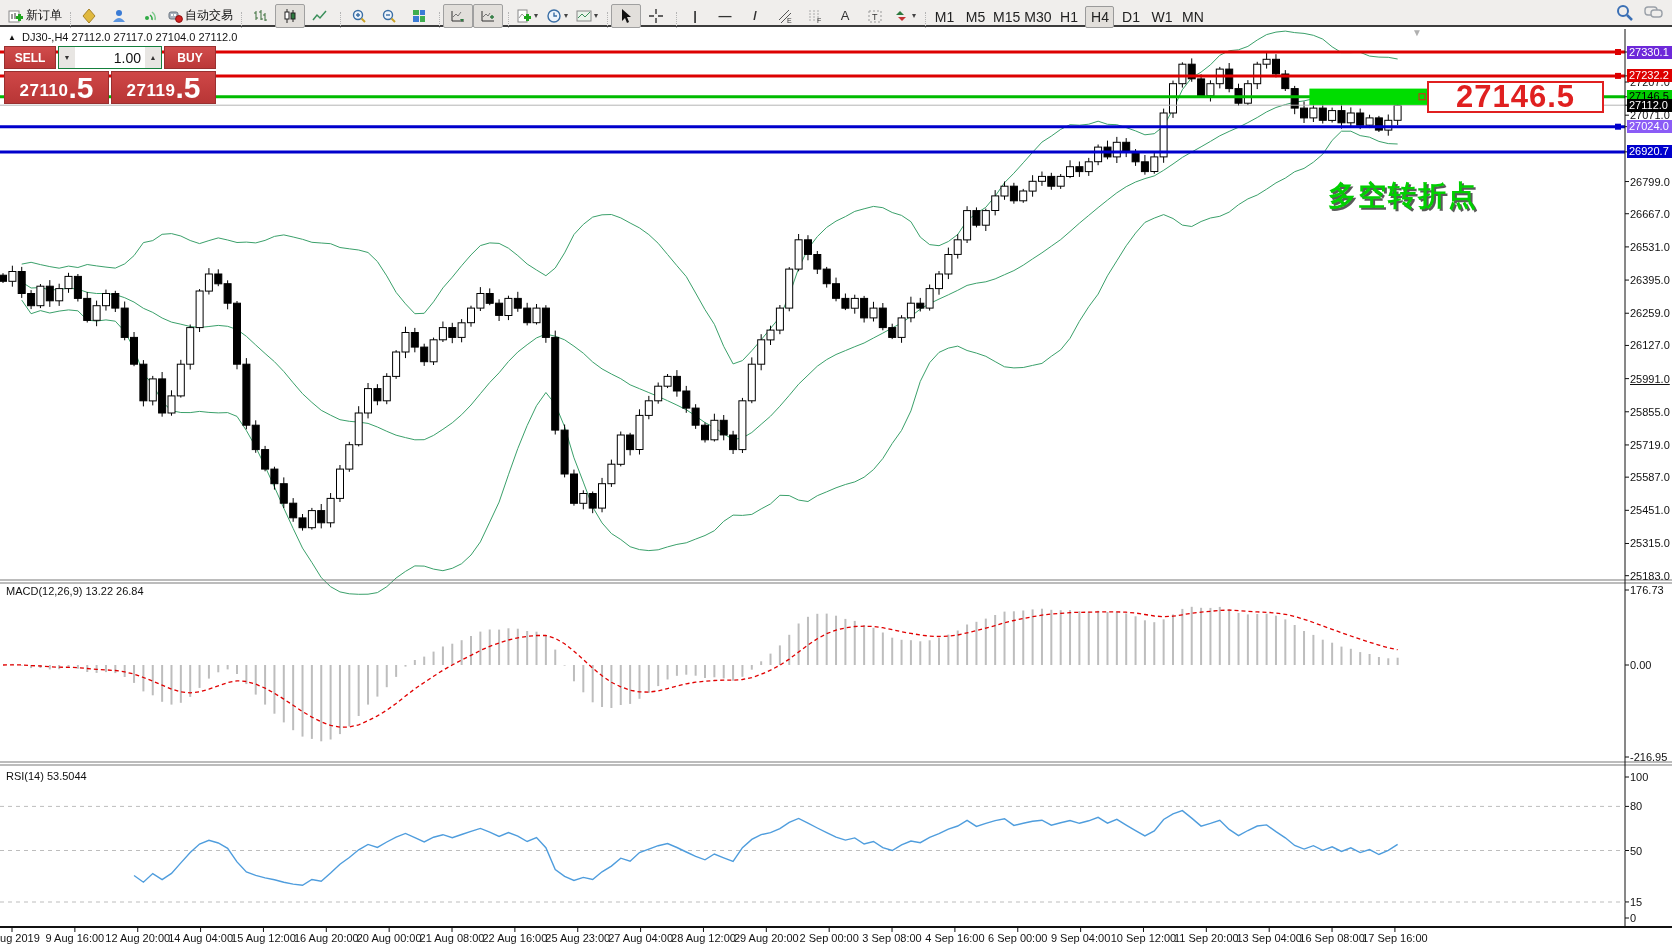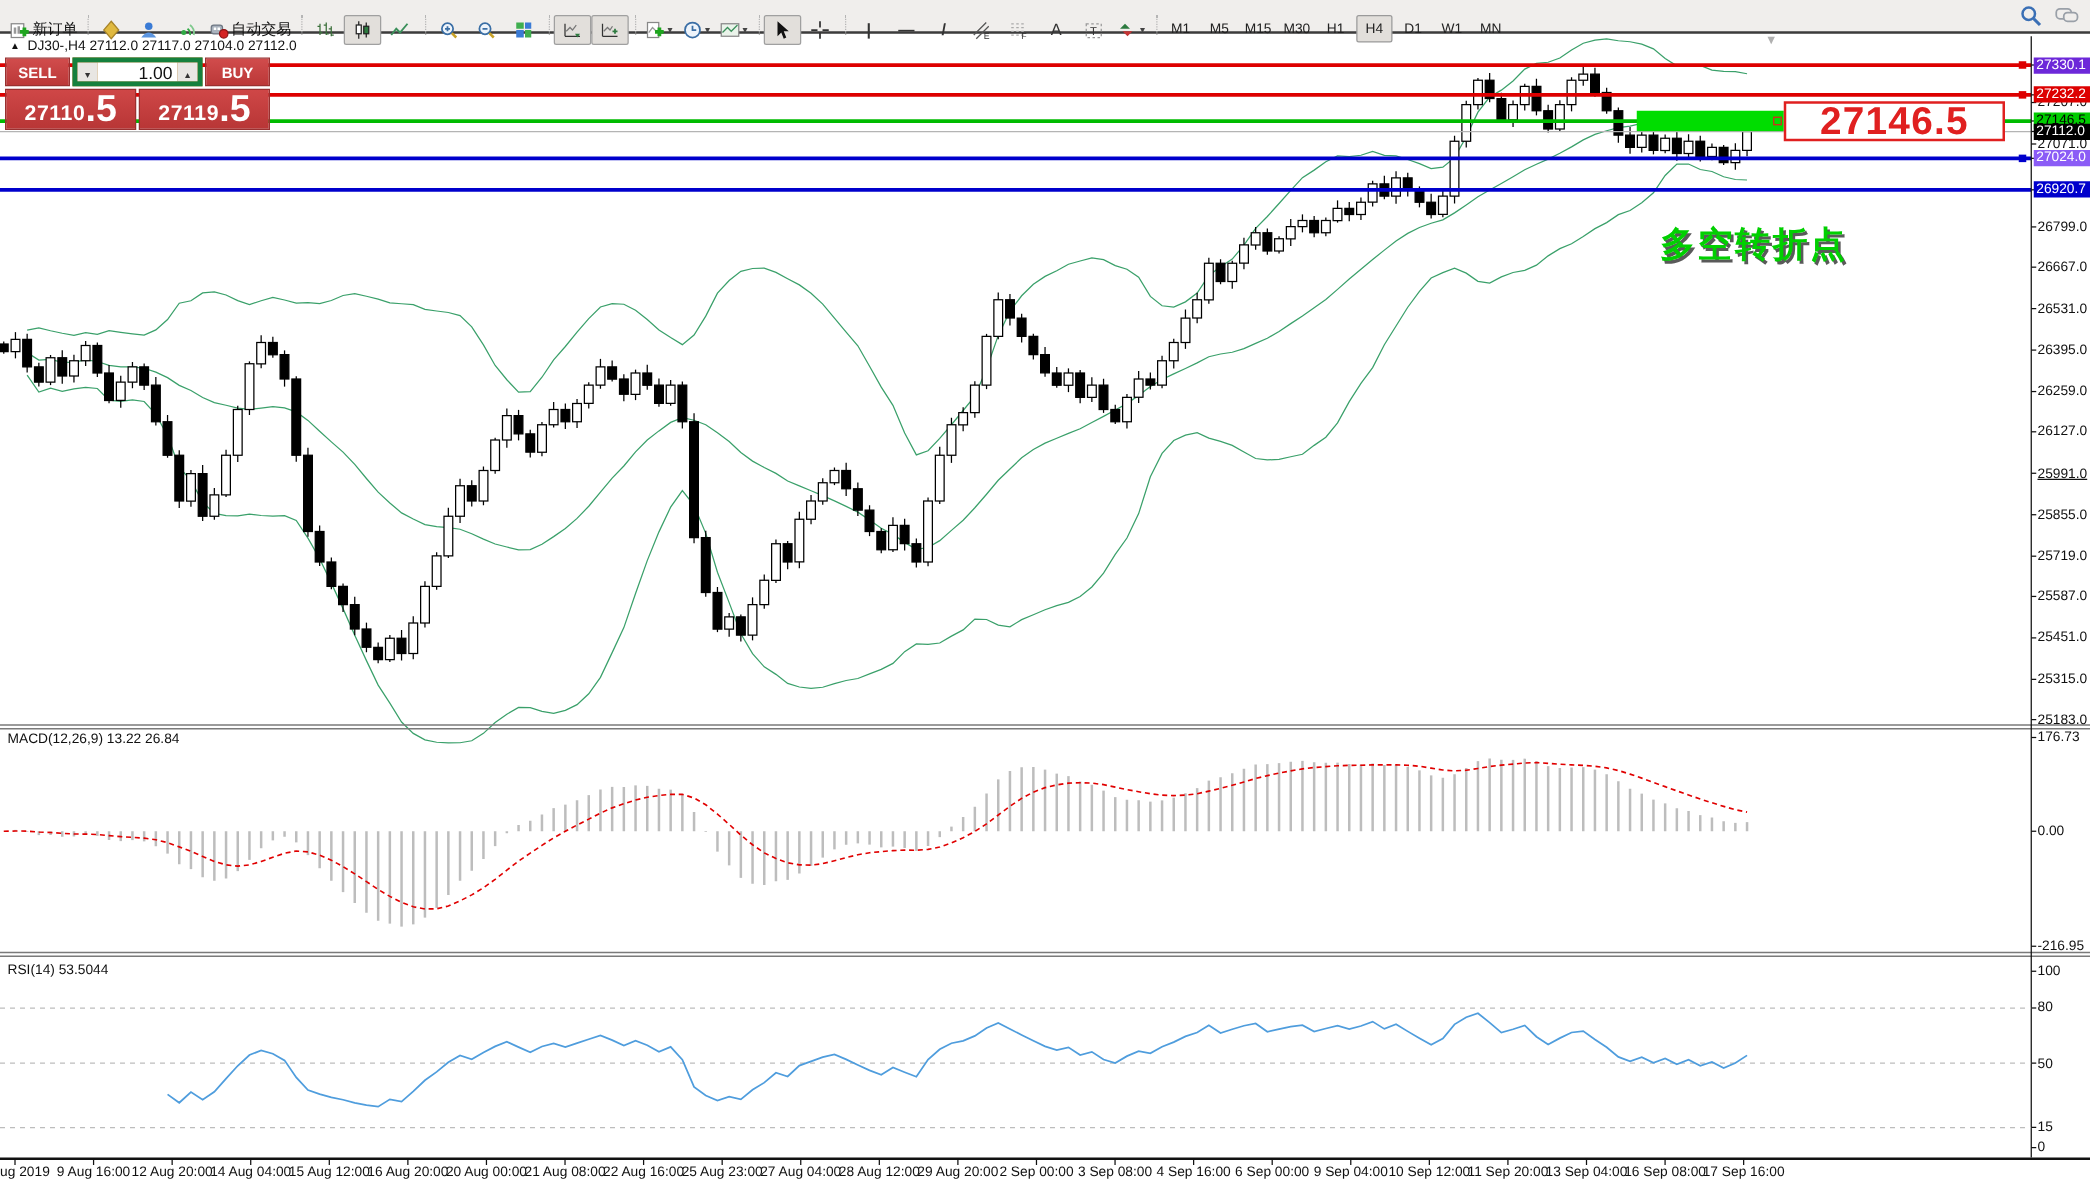--- a/index.html
+++ b/index.html
@@ -1,41 +1,41 @@
 <!DOCTYPE html>
 <html><head>
 <meta charset="utf-8">
 <style>
   html,body{margin:0;padding:0;background:#fff;}
   body{width:1672px;height:950px;position:relative;overflow:hidden;
        font-family:"Liberation Sans","DejaVu Sans",sans-serif;-webkit-font-smoothing:antialiased;}
   
   #toolbar{position:absolute;left:0;top:0;width:1672px;height:27px;background:#f0eeec;
            border-bottom:2px solid #3c3c3c;display:flex;align-items:center;box-sizing:border-box;z-index:50;}
-  .tgroup{display:flex;align-items:flex-start;height:16px;padding:0 3px;border-left:1px dotted #b5b5b5;margin-left:2px;margin-top:14px;}
+  .tgroup{display:flex;align-items:flex-end;height:16px;padding:0 3px;border-left:1px dotted #b5b5b5;margin-left:2px;margin-top:14px;}
   .tgroup:first-child{border-left:none;}
   .tbtn{min-width:24px;height:22px;display:flex;align-items:center;justify-content:center;
         border:1px solid transparent;border-radius:2px;padding:0 2px;cursor:default;gap:2px;}
   .tbtn.pressed{background:#e2dfdb;border:1px solid #a0a0a0;}
   .tbtn .lbl{font-size:12px;color:#111;white-space:nowrap;}
   .caret{font-size:8px;color:#444;line-height:8px;}
   .glyph{font-size:13px;color:#333;font-weight:bold;line-height:13px;}
   .tfbtn{min-width:27px;height:20px;display:flex;align-items:center;justify-content:center;
-         font-size:11px;color:#222;border:1px solid transparent;border-radius:2px;margin:0 1px;}
+         font-size:14px;color:#222;border:1px solid transparent;border-radius:2px;margin:0 1px;}
   .tfbtn.active{background:#e2dfdb;border:1px solid #9a9a9a;}
   #tb-right{margin-left:auto;display:flex;align-items:center;padding-right:8px;gap:10px;}
   
   #chart-header{position:absolute;left:8px;top:31px;font-size:11px;color:#111;z-index:20;}
   #chart-header .tri{font-size:8px;vertical-align:1px;margin-right:3px;}
   
   #trade-panel{position:absolute;left:4px;top:46px;width:212px;z-index:30;font-family:"Liberation Sans",sans-serif;}
   #tp-row1{display:flex;height:23px;gap:2px;}
   .tp-btn{background:linear-gradient(#d14c4c,#bb3838);color:#fff;font-size:12px;font-weight:bold;
           display:flex;align-items:center;justify-content:center;flex:0 0 52px;border:1px solid #993030;box-sizing:border-box;}
-  #tp-spin{flex:1;display:flex;border:4px solid #15803d;background:#a16207;box-sizing:border-box;}
+  #tp-spin{flex:1;display:flex;border:1px solid #15803d;background:#15803d;box-sizing:border-box;}
   .spin-btn{width:16px;background:#e8e6e3;border:0;font-size:7px;color:#333;padding:0;line-height:21px;text-align:center;}
   #tp-vol{flex:1;border:0;font-size:14px;text-align:right;padding:0 4px;width:40px;color:#111;outline:none;}
   #tp-row2{display:flex;height:33px;margin-top:2px;gap:2px;}
   .tp-price{flex:1;background:linear-gradient(#cf4747,#b83636);color:#fff;display:flex;align-items:flex-end;
             justify-content:center;padding-bottom:1px;border:1px solid #993030;box-sizing:border-box;}
   .tp-price .big5{font-size:30px;font-weight:bold;line-height:28px;}
   .tp-price .main{font-size:17px;font-weight:bold;line-height:22px;letter-spacing:0.5px;}
   
   .ax-plain{position:absolute;left:1630px;font-size:11px;color:#111;transform:translateY(-50%);z-index:10;}
   .ax-tag{position:absolute;left:1627px;width:45px;height:13px;font-size:11px;line-height:13px;

